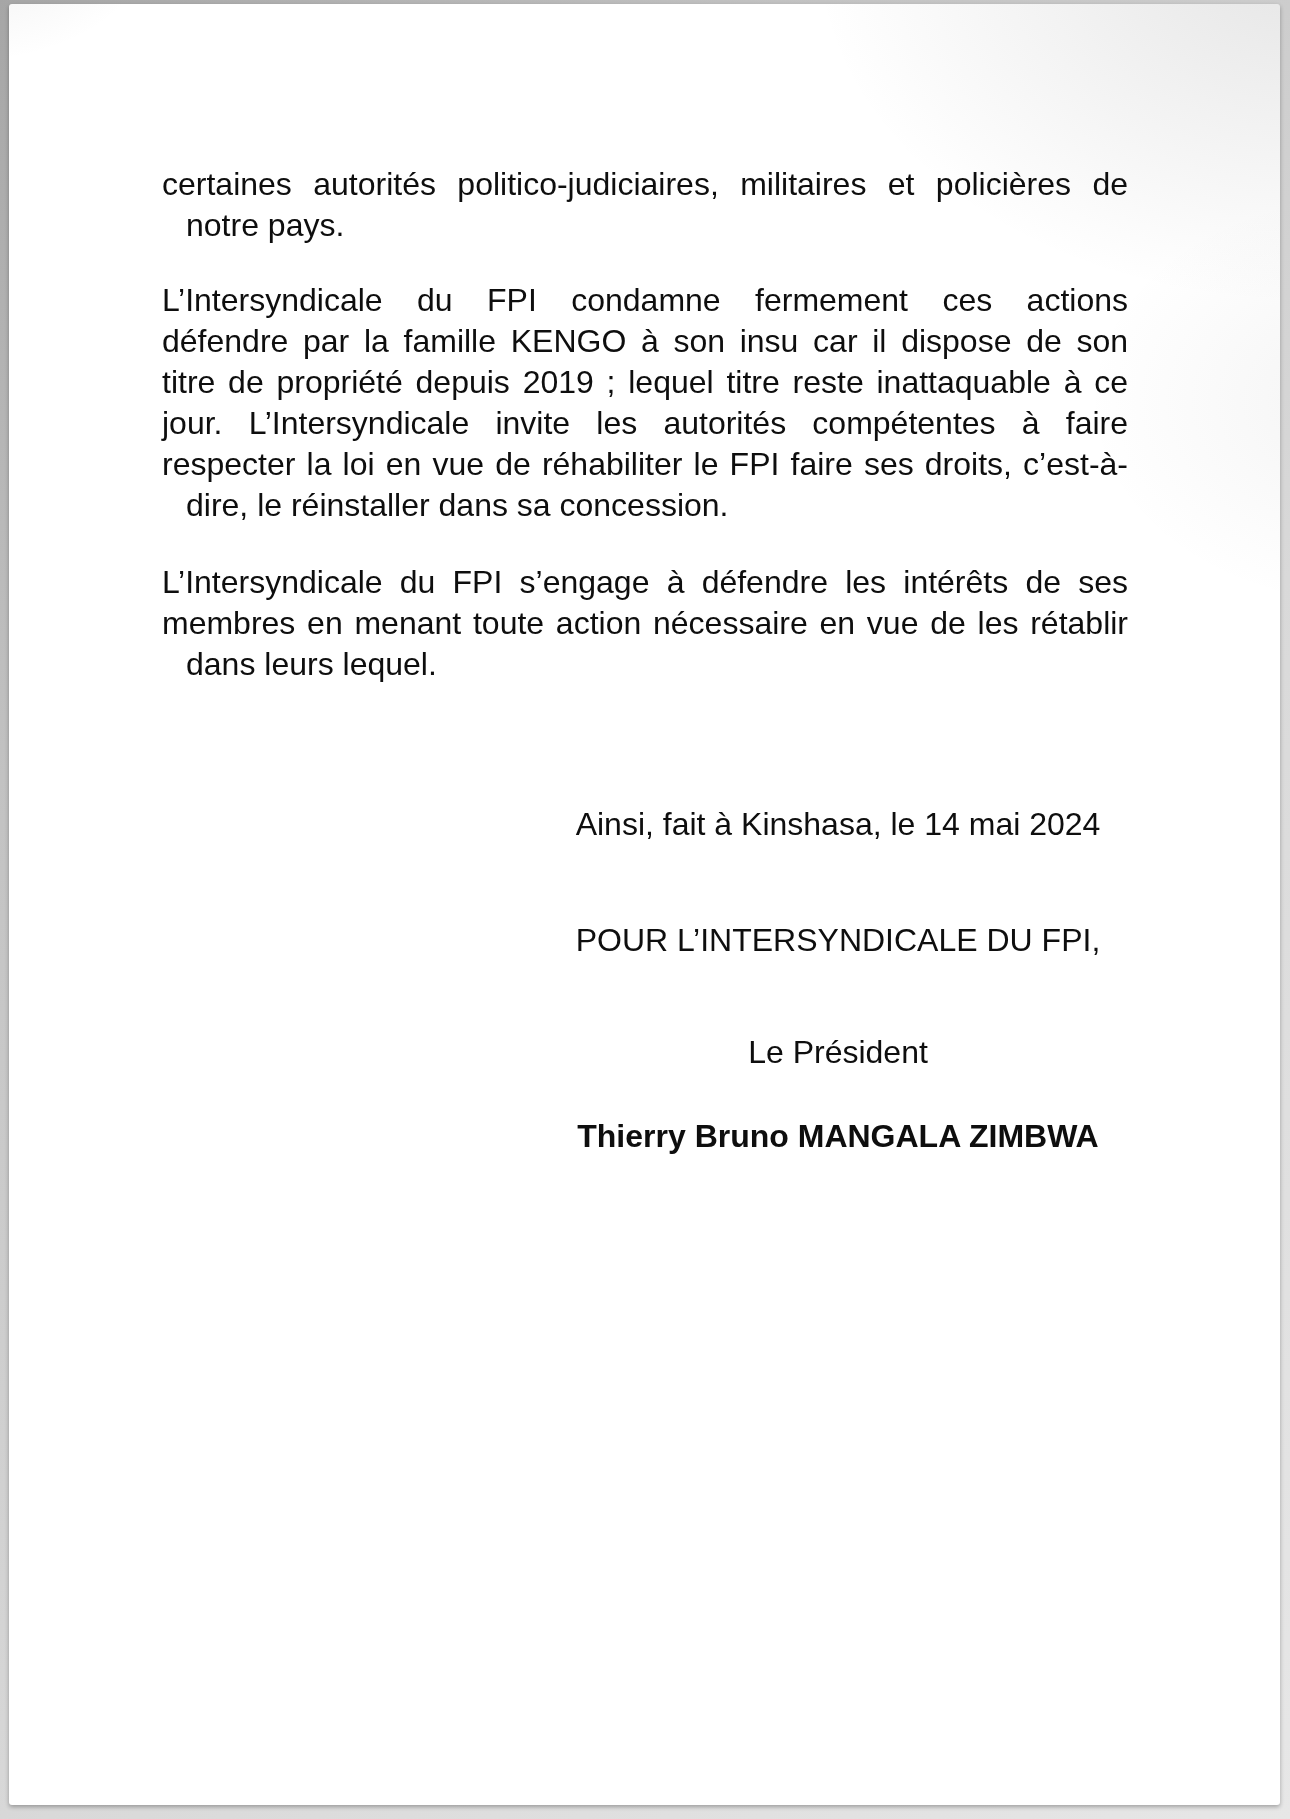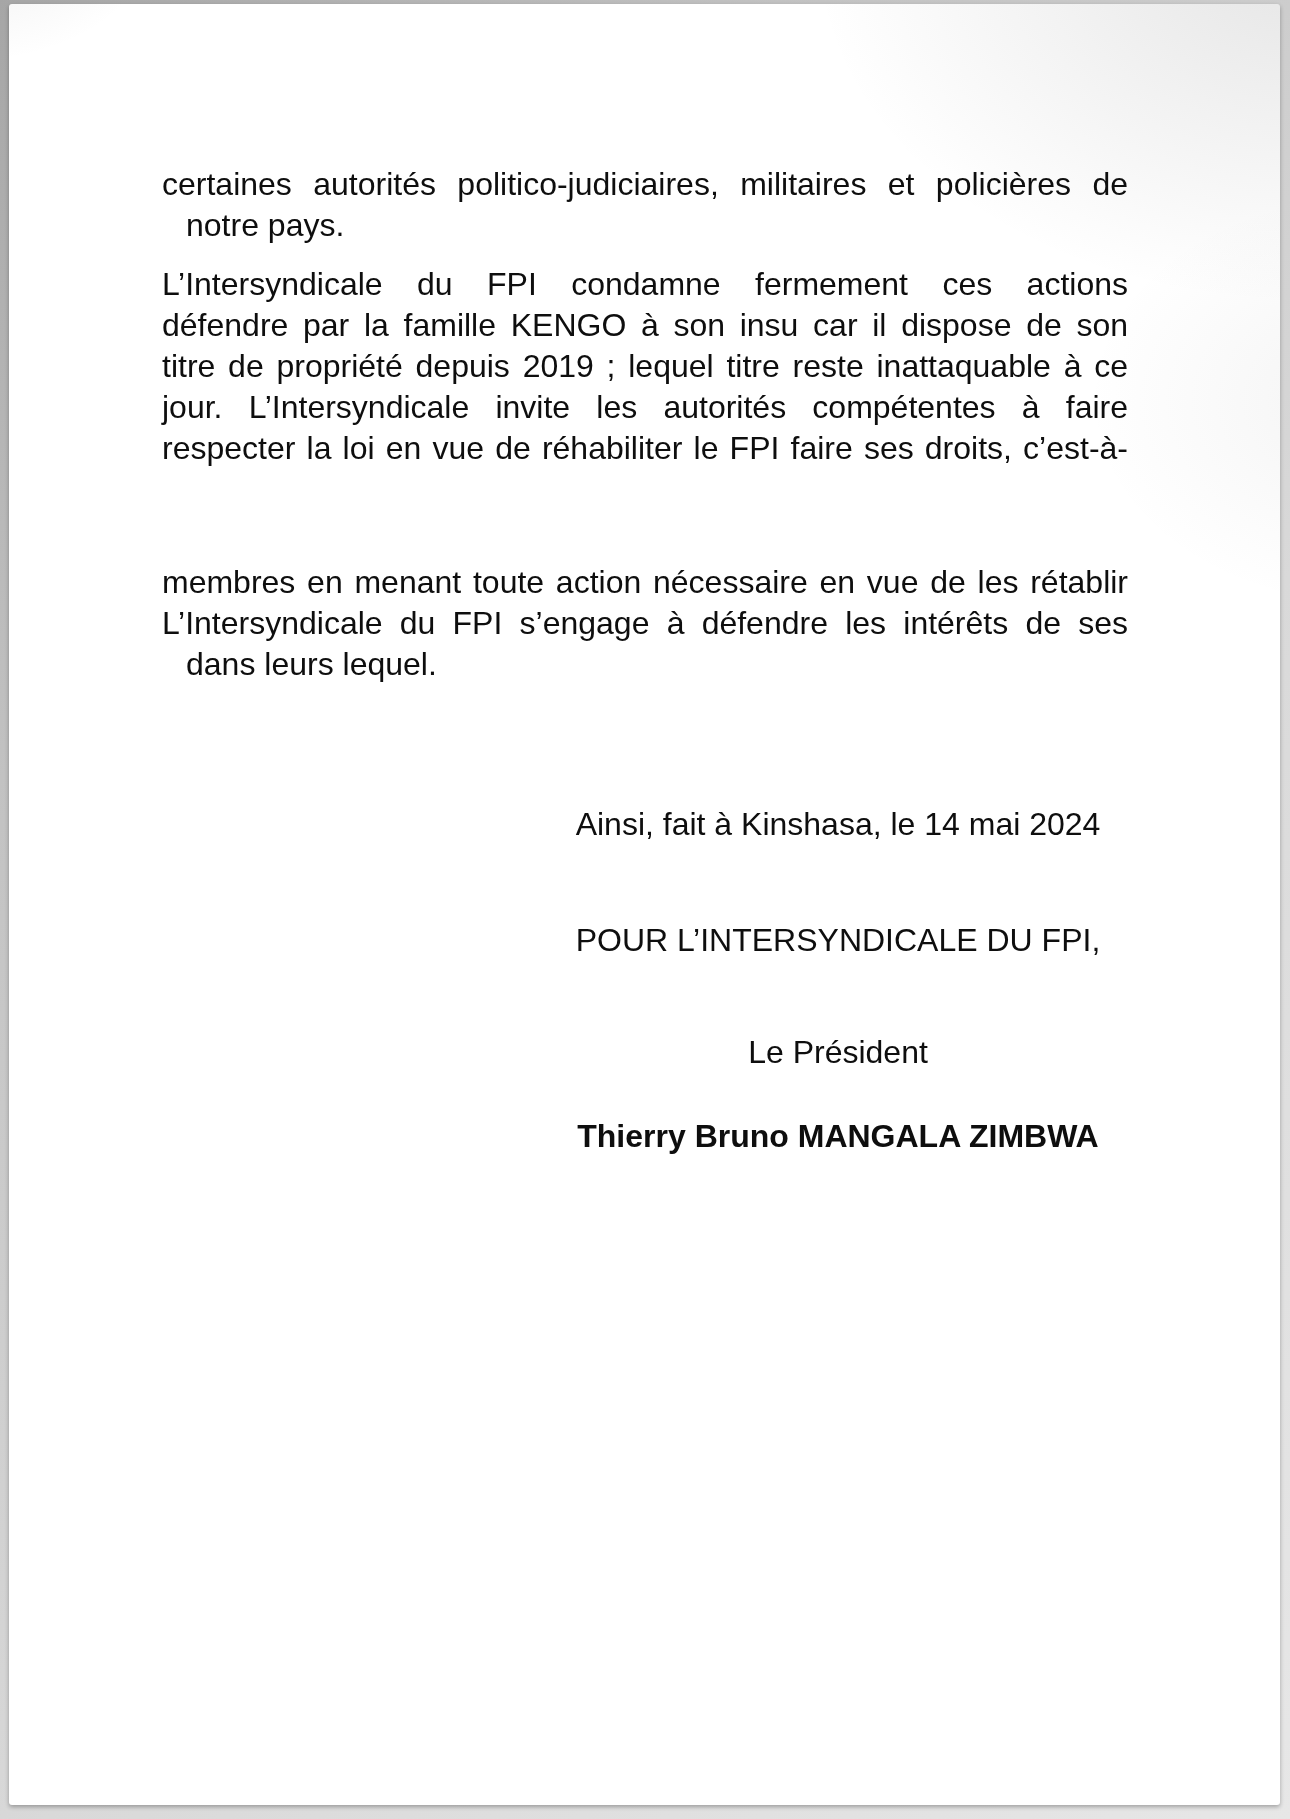--- a/index.html
+++ b/index.html
@@ -31,21 +31,21 @@
   }
   .para {
     position: absolute;
     left: 153px; width: 966px;
     font-size: 32px; line-height: 41px;
     color: #0e0e0e;
   }
   .para .jline { text-align: justify; text-align-last: justify; }
   .para .lline { text-align: left; margin-left: 24px; }
   #para1 { top: 160px; }
-  #para2 { top: 260px; }
+  #para2 { top: 276px; }
   #para3 { top: 558px; }
   #para4 { top: 717px; }
   .sigline {
     position: absolute;
     left: 329px; width: 1000px;
     text-align: center;
     font-size: 32px; line-height: 41px;
     color: #0e0e0e;
   }
   #dateline  { top: 800px; }
@@ -66,25 +66,26 @@
     <div class="jline">certaines autorités politico-judiciaires, militaires et policières de</div>
     <div class="lline">notre pays.</div>
   </div>
 
   <div class="para" id="para2">
     <div class="jline">L’Intersyndicale du FPI condamne fermement ces actions</div>
     <div class="jline">défendre par la famille KENGO à son insu car il dispose de son</div>
     <div class="jline">titre de propriété depuis 2019&nbsp;; lequel titre reste inattaquable à ce</div>
     <div class="jline">jour. L’Intersyndicale invite les autorités compétentes à faire</div>
     <div class="jline">respecter la loi en vue de réhabiliter le FPI faire ses droits, c’est-à-</div>
+    <div class="lline">dire, le réinstaller dans sa concession.</div>
   </div>
 
   <div class="para" id="para3">
+    <div class="jline">L’Intersyndicale du FPI s’engage à défendre les intérêts de ses</div>
     <div class="jline">membres en menant toute action nécessaire en vue de les rétablir</div>
-    <div class="jline">L’Intersyndicale du FPI s’engage à défendre les intérêts de ses</div>
     <div class="lline">dans leurs lequel.</div>
   </div>
 
 
   <div class="sigline" id="dateline">Ainsi, fait à Kinshasa, le 14 mai 2024</div>
 
   <div class="sigline" id="orgline">POUR L’INTERSYNDICALE DU FPI,</div>
 
   <div class="sigline" id="presline">
     <span class="underlined">Le Président</span>

